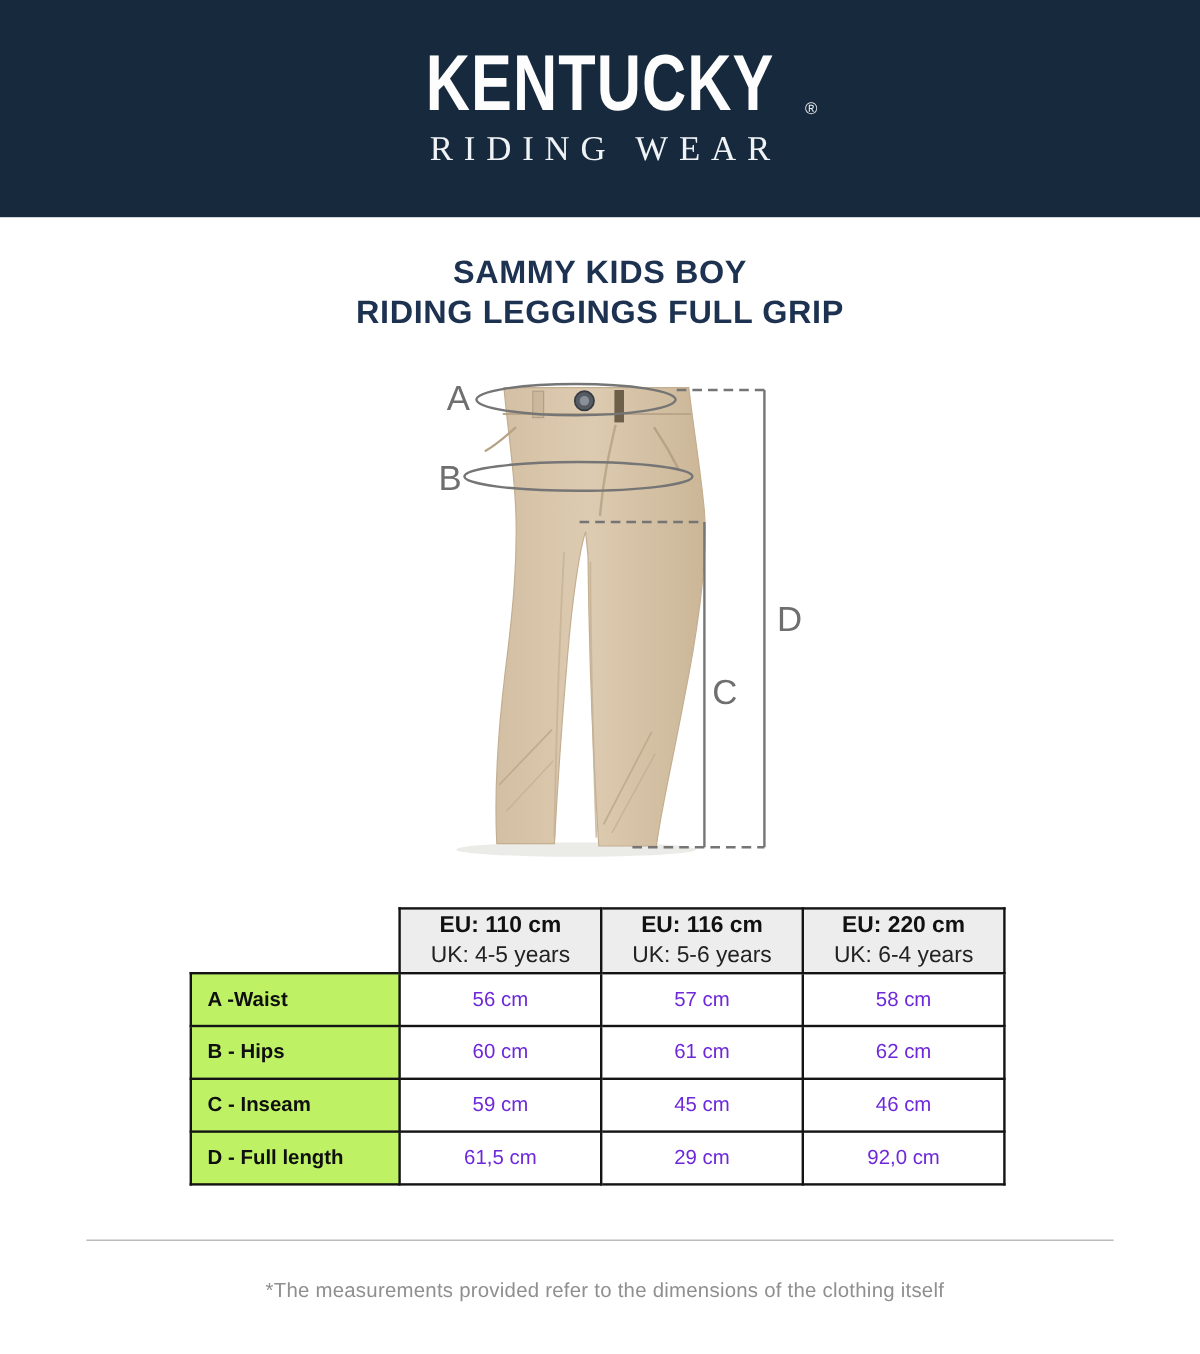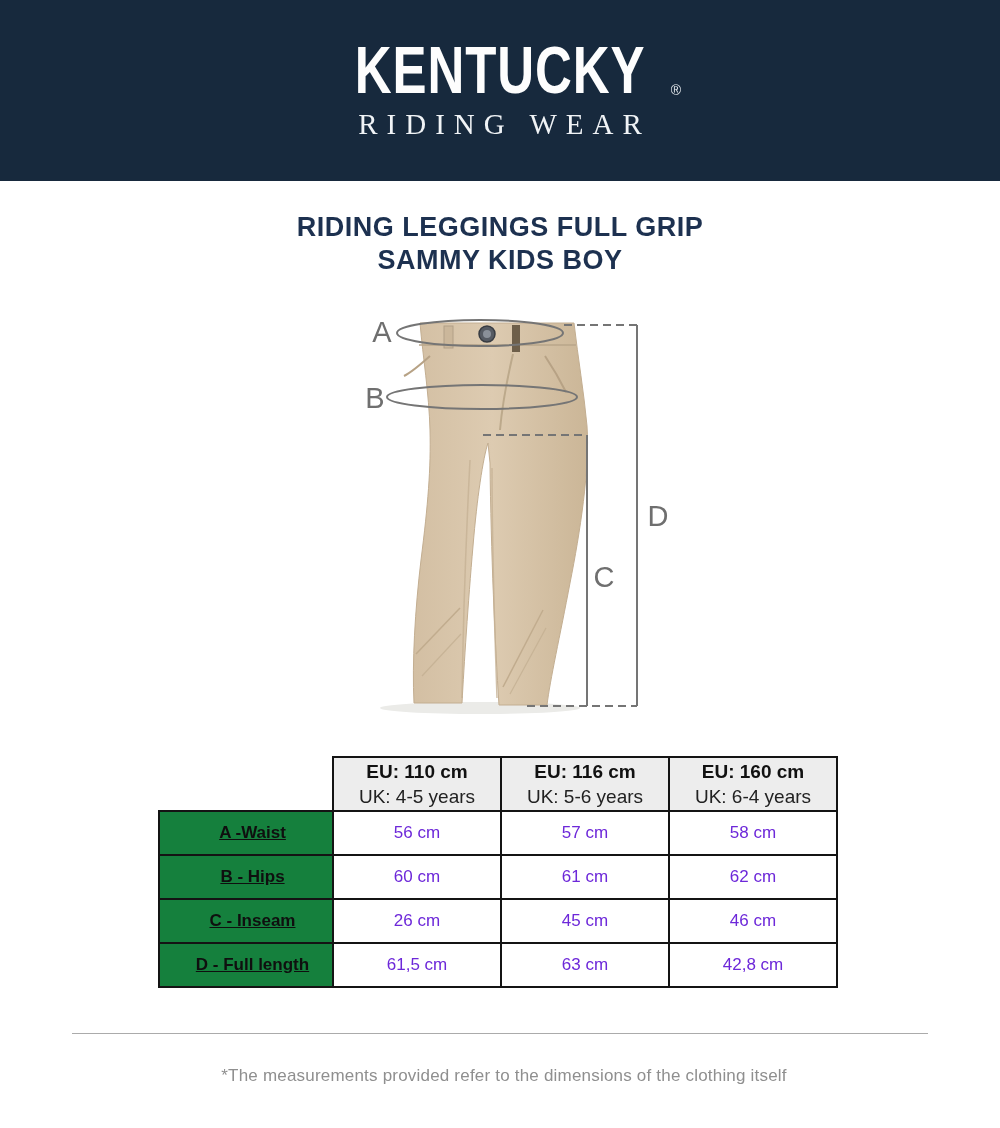--- a/index.html
+++ b/index.html
@@ -43,22 +43,22 @@
     table-layout:fixed;
   }
   .size-table th, .size-table td { border:2px solid #141414; padding:0; }
   .size-table th.corner { border:none; background:transparent; }
   .size-table thead tr { height:54px; }
   .size-table tbody tr { height:44px; }
   .size-table thead th { background:#ededed; text-align:center; vertical-align:middle; }
   .size-table thead .eu { font-weight:bold; font-size:19px; line-height:25px; color:#111; }
   .size-table thead .uk { font-weight:normal; font-size:19px; line-height:25px; color:#222; }
   .size-table tbody th {
-    background:#15803d; text-align:center; vertical-align:middle;
-    padding-left:13px; font-size:17px; color:#0f0f0f; font-weight:bold;text-decoration:underline;
+    background:#bef264; text-align:left; vertical-align:middle;
+    padding-left:13px; font-size:17px; color:#0f0f0f; font-weight:bold;
   }
   .size-table tbody td {
     background:#ffffff; text-align:center; vertical-align:middle;
     font-size:17px; color:#6d28d9; font-weight:normal;
   }
 
   
   .divider { position:absolute; top:1033px; left:72px; width:856px; height:0; border-top:1px solid #ababab; }
   .footnote {
     position:absolute; top:1062px; left:0; width:1000px; margin:4px;
@@ -72,22 +72,22 @@
 
   <header class="brand-header" style="background:#17293d;">
     <div class="wordmark-row">
       <span class="wordmark">KENTUCKY</span>
       <span class="reg">®</span>
     </div>
     <div class="tagline">RIDING WEAR</div>
   </header>
 
   <h1 class="title" style="color:#1d3150;">
+    <div>SAMMY KIDS BOY</div>
     <div>RIDING LEGGINGS FULL GRIP</div>
-    <div>SAMMY KIDS BOY</div>
   </h1>
 
   <div class="figure">
     <svg width="340" height="420" viewBox="0 0 340 420">
       <defs>
         <linearGradient id="fabric" x1="0" y1="0" x2="1" y2="0">
           <stop offset="0" stop-color="#d3bfa3"></stop>
           <stop offset="0.45" stop-color="#ddcbb1"></stop>
           <stop offset="1" stop-color="#cbb697"></stop>
         </linearGradient>
@@ -158,49 +158,49 @@
         <th class="corner"></th>
         <th>
           <div class="eu">EU: 110 cm</div>
           <div class="uk">UK: 4-5 years</div>
         </th>
         <th>
           <div class="eu">EU: 116 cm</div>
           <div class="uk">UK: 5-6 years</div>
         </th>
         <th>
-          <div class="eu">EU: 160 cm</div>
+          <div class="eu">EU: 220 cm</div>
           <div class="uk">UK: 6-4 years</div>
         </th>
       </tr>
     </thead>
     <tbody>
       <tr>
         <th>A -Waist</th>
         <td>56 cm</td>
         <td>57 cm</td>
         <td>58 cm</td>
       </tr>
       <tr>
         <th>B - Hips</th>
         <td>60 cm</td>
         <td>61 cm</td>
         <td>62 cm</td>
       </tr>
       <tr>
         <th>C - Inseam</th>
-        <td>26 cm</td>
+        <td>59 cm</td>
         <td>45 cm</td>
         <td>46 cm</td>
       </tr>
       <tr>
         <th>D - Full length</th>
         <td>61,5 cm</td>
-        <td>63 cm</td>
-        <td>42,8 cm</td>
+        <td>29 cm</td>
+        <td>92,0 cm</td>
       </tr>
     </tbody>
   </table>
 
   <div class="divider"></div>
   <p class="footnote">*The measurements provided refer to the dimensions of the clothing itself</p>
 
 </div>
 
 </body></html>

